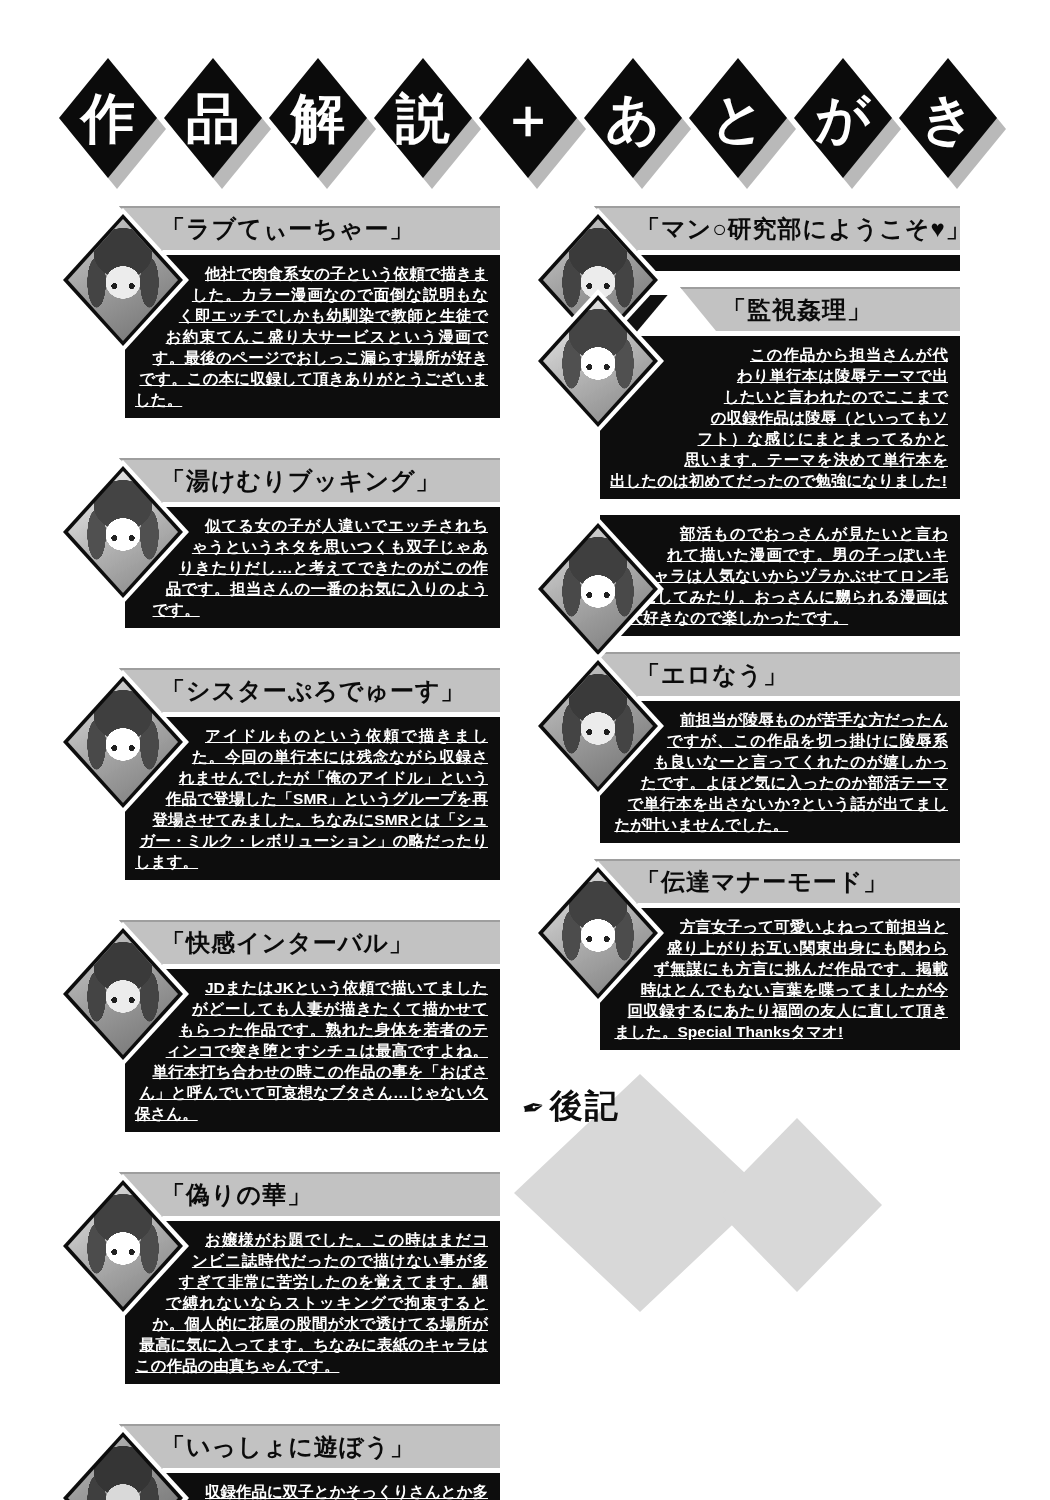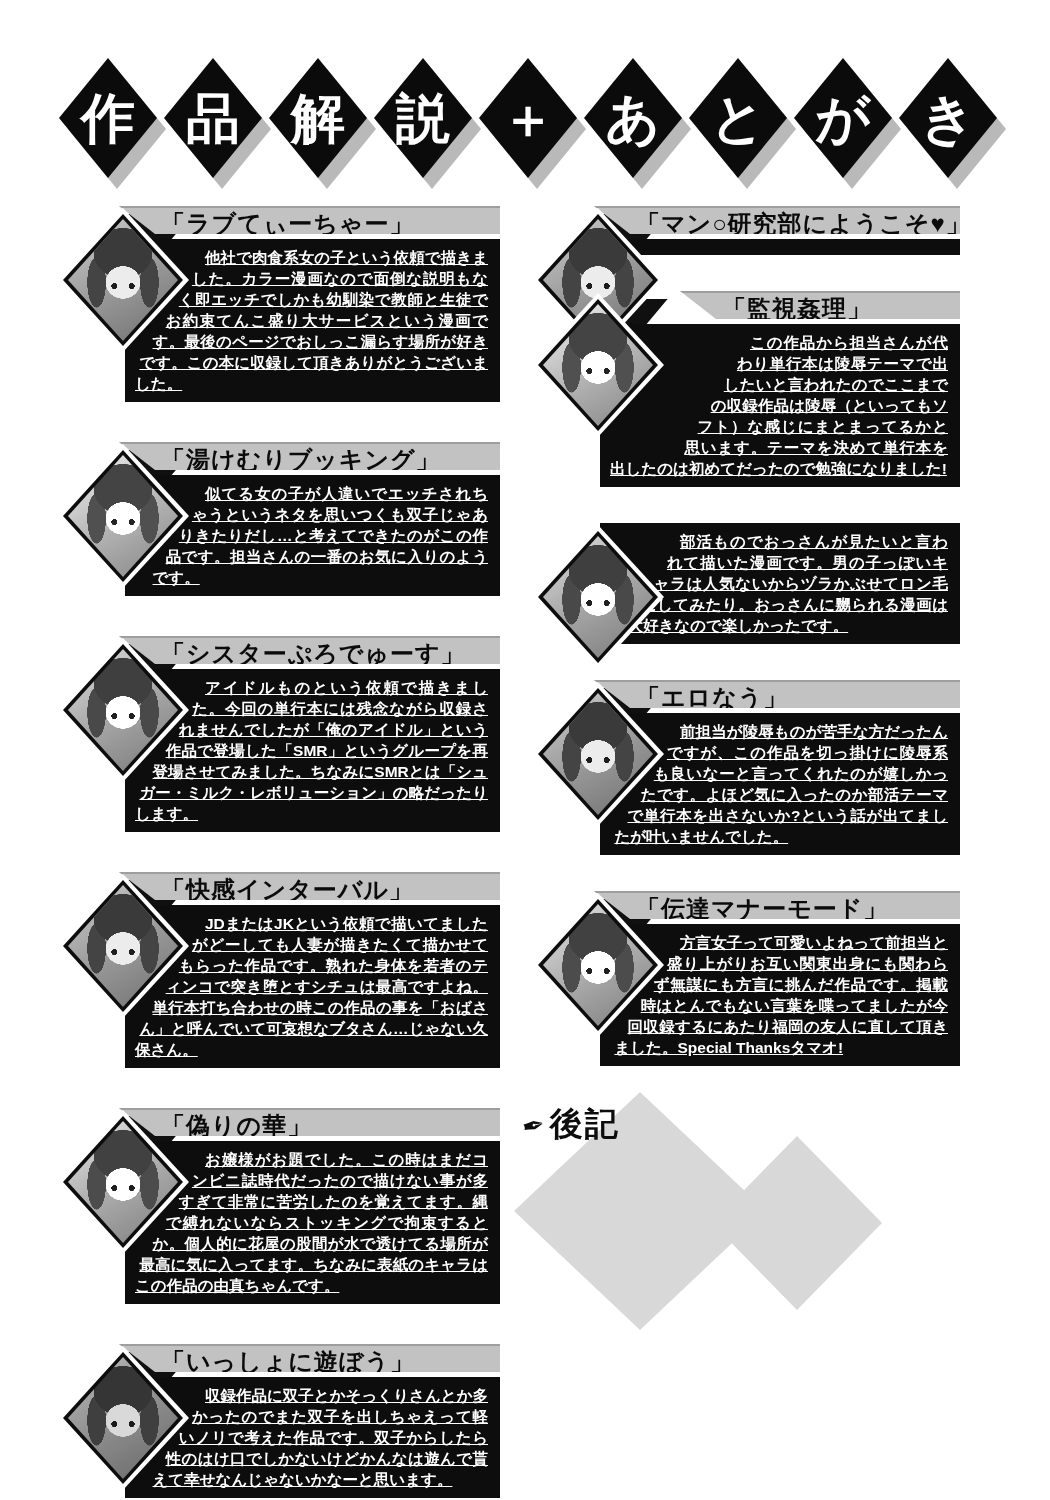--- a/index.html
+++ b/index.html
@@ -17,26 +17,26 @@
     font-size:54px;font-weight:900;line-height:1;}
 
   
   .cols{display:flex;}
   .col-left{width:443px;margin-right:32px;}
   .col-right{width:468px;}
   .col-right .entry{width:428px;}
 
   
   .entry{position:relative;margin-bottom:40px;}
-  .col-right .entry{margin-bottom:36px;}
+  .col-right .entry{margin-bottom:16px;}
   .wing{position:absolute;top:8px;left:52px;width:66px;height:42px;background:#101010;
     transform:skewX(-40deg);z-index:1;}
-  .banner{position:relative;z-index:2;margin-left:62px;height:28px;background:#c2c2c2;
+  .banner{position:relative;z-index:2;margin-left:62px;height:44px;background:#c2c2c2;
     clip-path:polygon(0 0,100% 0,100% 100%,36px 100%);
-    display:flex;padding-left:42px;box-sizing:border-box;
+    display:flex;align-items:center;padding-left:42px;box-sizing:border-box;
     border-top:2px solid #9e9e9e;}
   .banner h2{margin:0;font-size:24px;font-weight:900;letter-spacing:1px;color:#0b0b0b;white-space:nowrap;}
   .body-box{position:relative;z-index:1;margin-left:68px;margin-top:5px;background:#0d0d0d;color:#ffffff;
     padding:8px 12px 8px 10px;box-sizing:border-box;}
   .spacer{float:left;width:70px;height:112px;shape-outside:polygon(0 0,100% 0,0 100%);}
   .body-box p{margin:0;font-size:15.5px;line-height:21px;font-weight:700;text-align:justify;text-decoration:underline;}
 
   
   .dia{position:absolute;left:0;top:2px;width:132px;height:144px;z-index:3;
     clip-path:polygon(50% 0,100% 50%,50% 100%,0 50%);background:#ffffff;}

